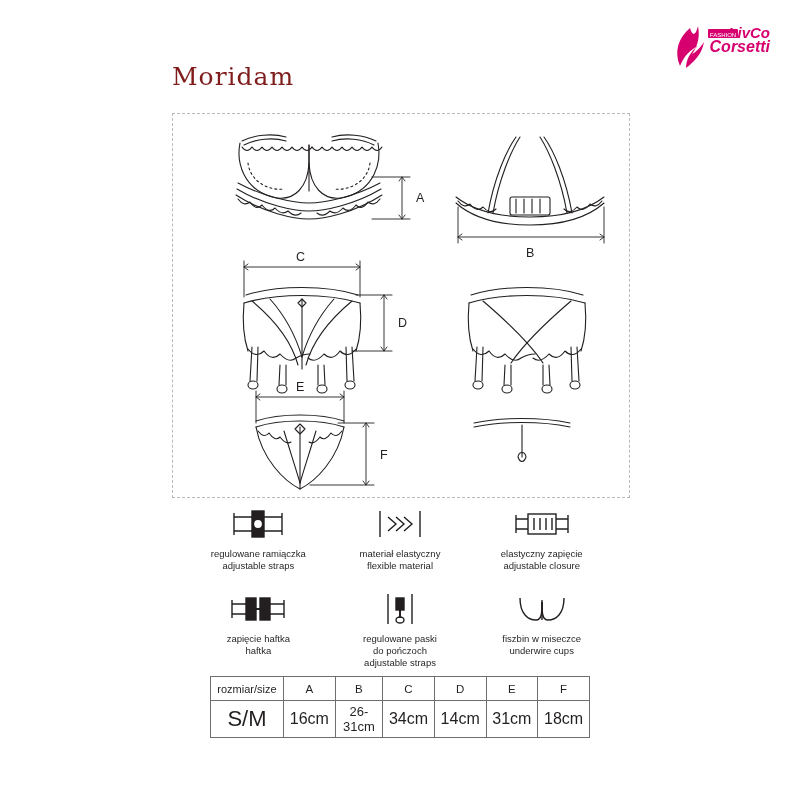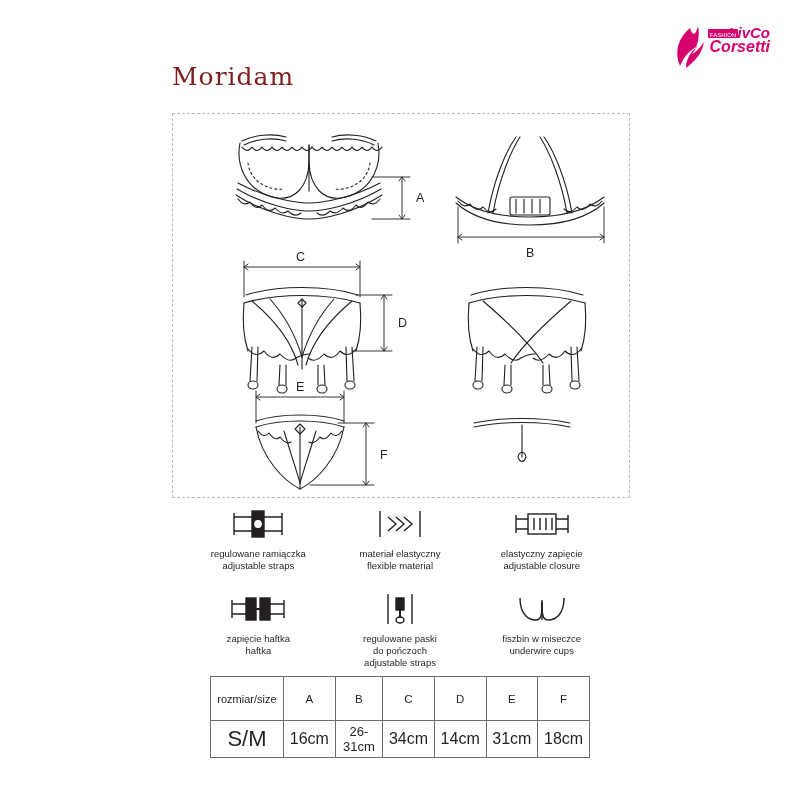--- a/index.html
+++ b/index.html
@@ -104,21 +104,21 @@
   }
   .size-table td, .size-table th {
     border: 1px solid #6d6e71;
     text-align: center;
     font-weight: normal;
     color: #231f20;
   }
   .size-table thead td {
     height: 23px;
     font-size: 11.5px;
-    padding: 10px 2px;
+    padding: 0 2px;
   }
   .size-table thead td.hdr-label {
     font-size: 11px;
   }
   .size-table tbody td {
     height: 34px;
     font-size: 16px;
   }
   .size-table tbody td.size-name {
     font-size: 22px;

